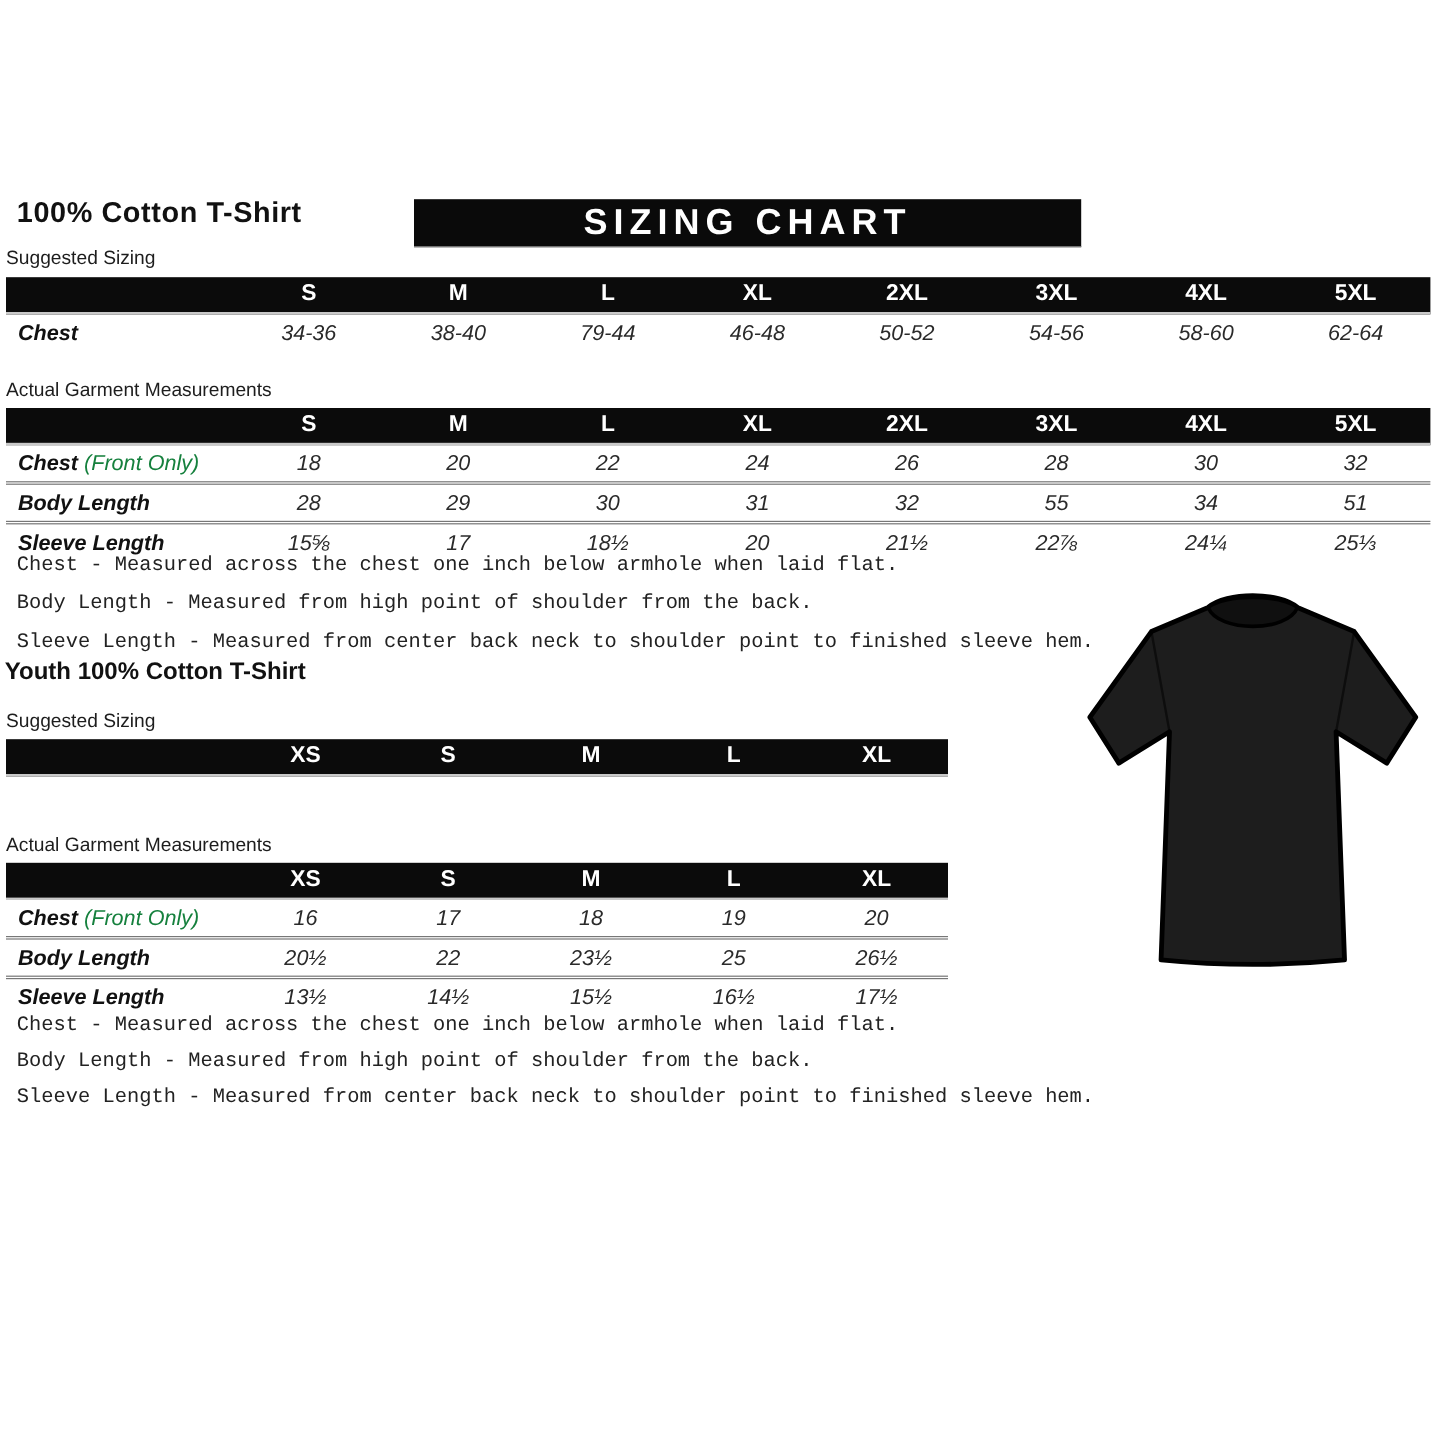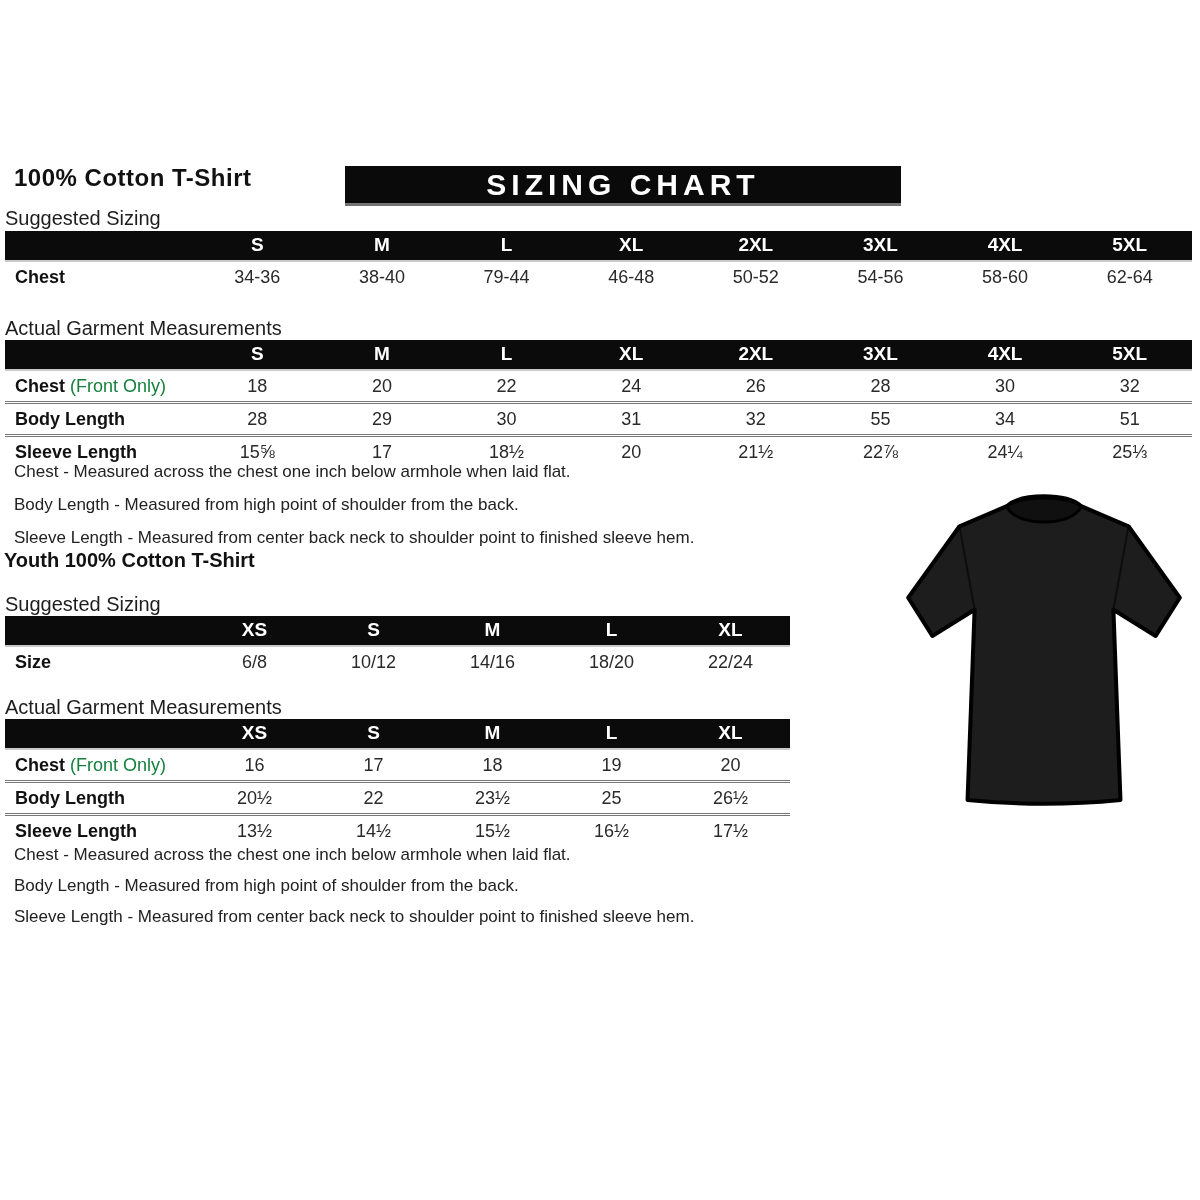--- a/index.html
+++ b/index.html
@@ -16,55 +16,55 @@
   
   .main-title {
     left: 14px; top: 164px;
     font-size: 24px; font-weight: 600; letter-spacing: 0.5px; color: #111;
   }
   .banner {
     left: 345px; top: 166px; width: 556px; height: 40px;
     background: #0a0a0a; color: #ffffff;
     display: flex; align-items: center; justify-content: center;
     font-size: 30px; font-weight: 800; letter-spacing: 5px;
-    border-bottom: 3px solid #737373;
-  }
-  .section-label { font-size: 20px; color: #1d1d1d; }
+    border-bottom: 1px solid #737373;
+  }
+  .section-label { font-size: 16px; color: #1d1d1d; }
   .youth-title {
     left: 4px; top: 549px;
     font-size: 20px; font-weight: 700; color: #111;
   }
 
   
   .sizing-table { background: #fff; }
   .thead {
     display: grid; background: #0b0b0b; color: #fff;
     border-bottom: 2px solid #c9c9c9;
   }
   .cols-adult { grid-template-columns: 190px repeat(8, 1fr); }
   .cols-youth { grid-template-columns: 190px repeat(5, 1fr); }
   .th {
     text-align: center; font-weight: 700; font-size: 19px;
     padding: 3px 0 4px;
   }
-  .trow { display: grid; align-items: center; }
+  .trow { display: grid; align-items: center; font-style: italic; }
   .trow + .trow { border-top: 3px double #777; }
   .td {
     text-align: center; font-size: 18px; color: #2a2a2a;
     padding: 5px 0 4px;
   }
   .td.rlabel {
     text-align: left; padding-left: 10px;
     font-weight: 700; color: #111;
   }
   .td .suffix { font-weight: 400; color: #15803d; }
 
   
   .notes { font-size: 17px; color: #222; }
-  .notes .note-line { margin-bottom: 13px; }
+  .notes .note-line { margin-bottom: 13px; font-family: Liberation Mono, monospace; }
   .notes-youth .note-line { margin-bottom: 11px; }
 
   
   .shirt-wrap { left: 893px; top: 476px; width: 302px; height: 342px; }
   .shirt-wrap svg { width: 100%; height: 100%; display: block; }
 </style>
 </head>
 <body>
 
 <div class="abs main-title">100% Cotton T-Shirt</div>
@@ -160,28 +160,20 @@
 <div class="abs section-label" style="left:5px; top:593px;">Suggested Sizing</div>
 
 <div class="abs sizing-table" style="left:5px; top:616px; width:785px;">
   <div class="thead cols-youth">
     <div class="th"></div>
     <div class="th">XS</div>
     <div class="th">S</div>
     <div class="th">M</div>
     <div class="th">L</div>
     <div class="th">XL</div>
-  </div>
-  <div class="trow cols-youth">
-    <div class="td rlabel">Size</div>
-    <div class="td">6/8</div>
-    <div class="td">10/12</div>
-    <div class="td">14/16</div>
-    <div class="td">18/20</div>
-    <div class="td">22/24</div>
   </div>
 </div>
 
 <div class="abs section-label" style="left:5px; top:696px;">Actual Garment Measurements</div>
 
 <div class="abs sizing-table" style="left:5px; top:719px; width:785px;">
   <div class="thead cols-youth">
     <div class="th"></div>
     <div class="th">XS</div>
     <div class="th">S</div>

